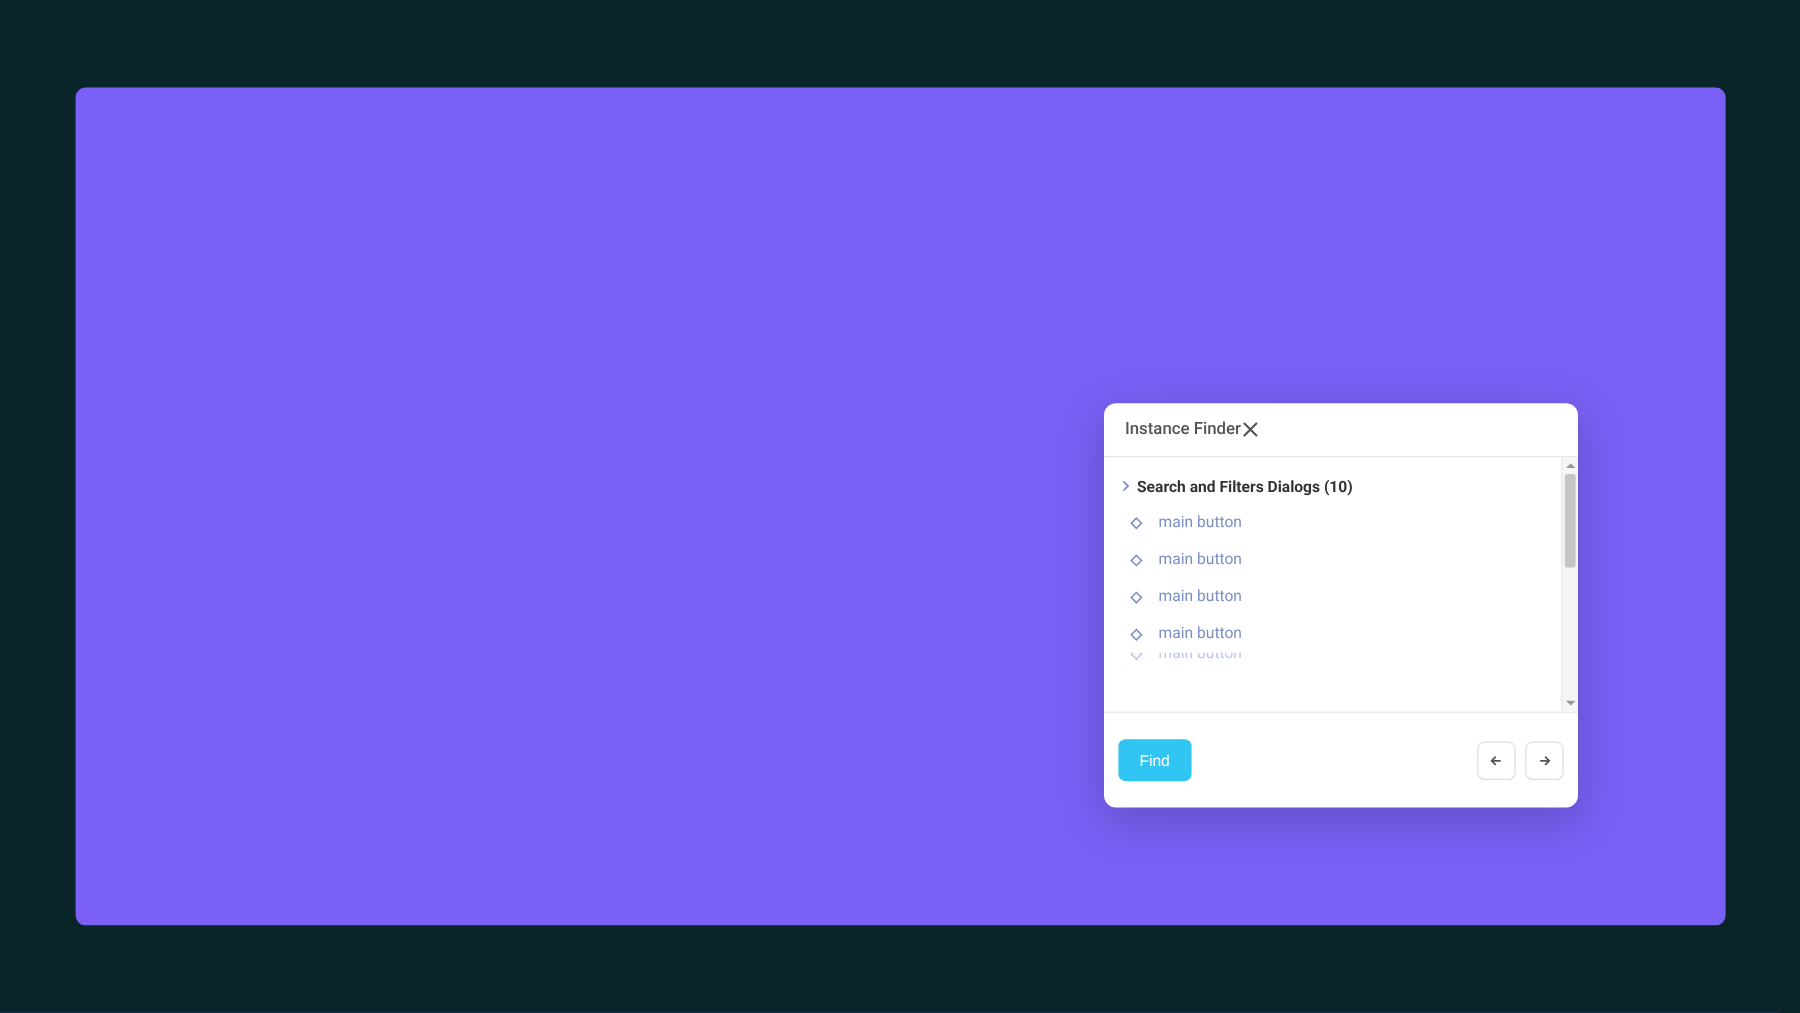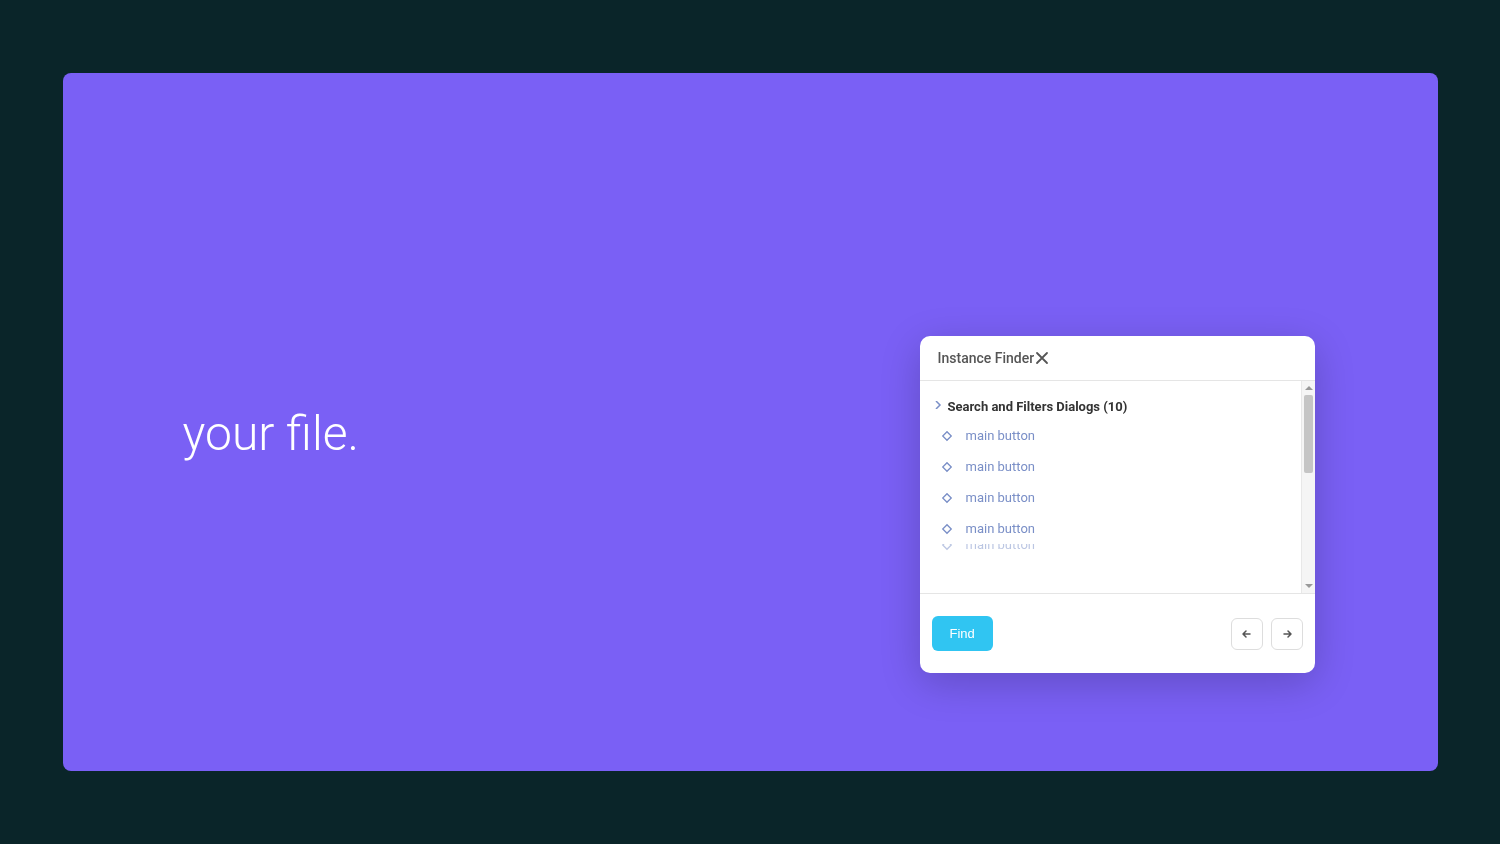--- a/index.html
+++ b/index.html
@@ -194,21 +194,20 @@
       position: relative;
       height: 16px;
       overflow: hidden;
     }
   </style>
 </head>
 <body>
 
 <div class="stage">
   <div class="hero-text">
-    <div>your file.</div>
   </div>
 
   <div class="dialog">
     <div class="dialog-header">
       <div class="dialog-title">Instance Finder</div>
       <div class="close-icon">
         <svg viewBox="0 0 16 16">
             <path d="M3 3 L13 13 M13 3 L3 13" stroke="#555" stroke-width="1.8" fill="none" stroke-linecap="round"></path>
           </svg>
       </div>

